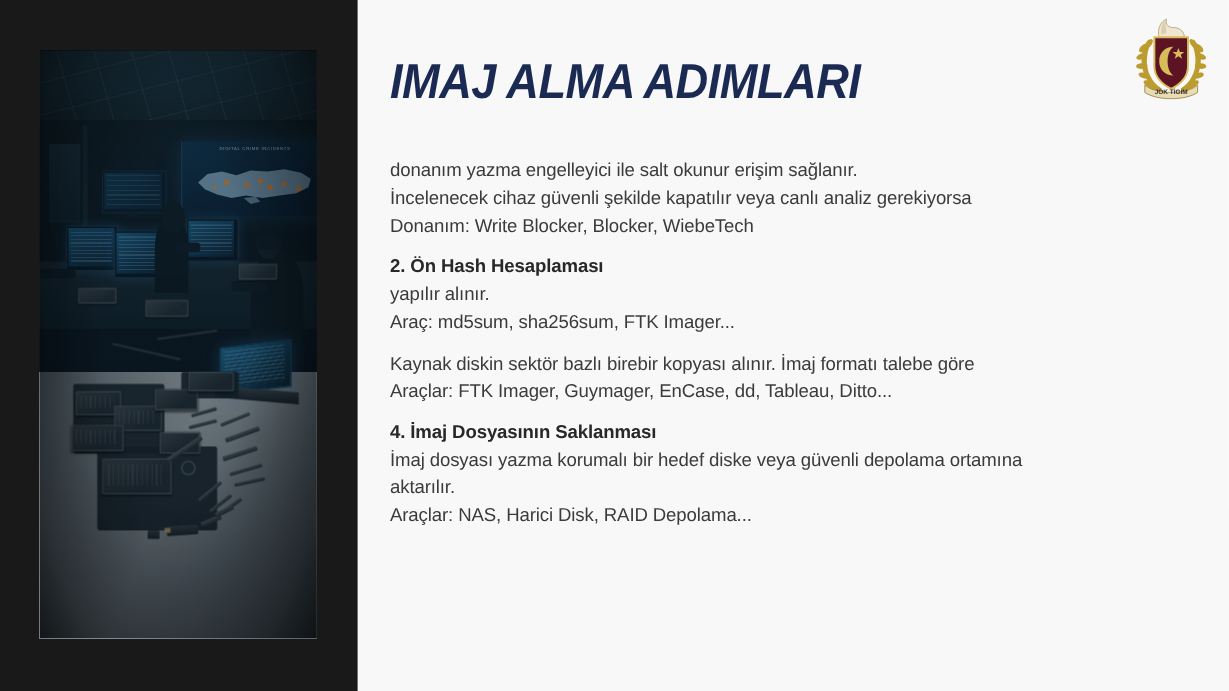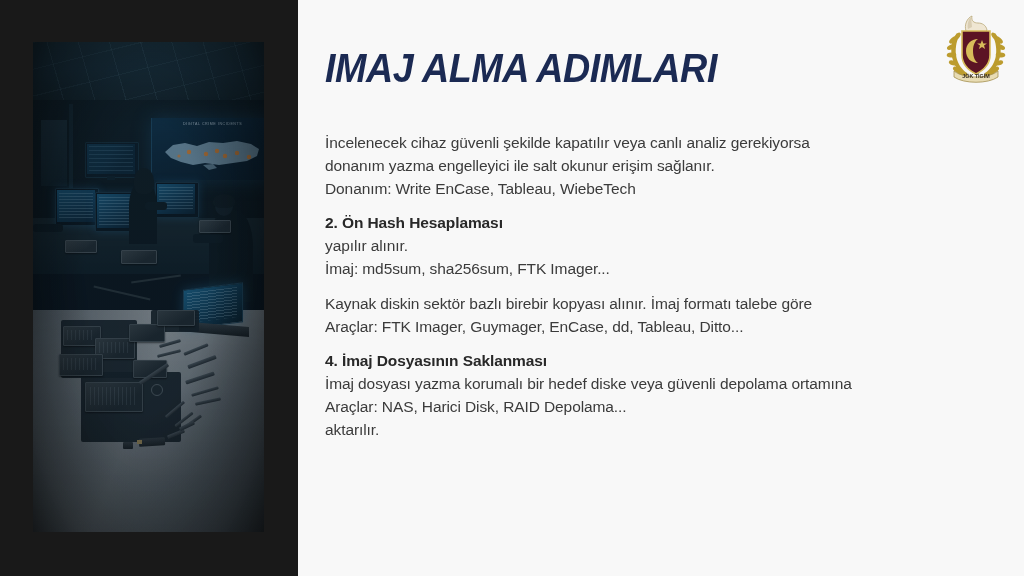--- a/index.html
+++ b/index.html
@@ -402,41 +402,41 @@
       <div class="ph-layer ph-tint"></div>
       <div class="ph-layer ph-vignette"></div>
     </div>
   </div>
 
   <div id="title">IMAJ ALMA ADIMLARI</div>
 
   <div id="content">
 
     <div class="section">
+      <p class="sec-line">donanım yazma engelleyici ile salt okunur erişim sağlanır.</p>
       <p class="sec-line">İncelenecek cihaz güvenli şekilde kapatılır veya canlı analiz gerekiyorsa</p>
-      <p class="sec-line">donanım yazma engelleyici ile salt okunur erişim sağlanır.</p>
-      <p class="sec-line">Donanım: Write EnCase, Tableau, WiebeTech</p>
+      <p class="sec-line">Donanım: Write Blocker, Blocker, WiebeTech</p>
     </div>
 
     <div class="section">
       <p class="sec-heading">2. Ön Hash Hesaplaması</p>
       <p class="sec-line">yapılır alınır.</p>
-      <p class="sec-line">İmaj: md5sum, sha256sum, FTK Imager...</p>
+      <p class="sec-line">Araç: md5sum, sha256sum, FTK Imager...</p>
     </div>
 
     <div class="section">
       <p class="sec-line">Kaynak diskin sektör bazlı birebir kopyası alınır. İmaj formatı talebe göre</p>
       <p class="sec-line">Araçlar: FTK Imager, Guymager, EnCase, dd, Tableau, Ditto...</p>
     </div>
 
     <div class="section">
       <p class="sec-heading">4. İmaj Dosyasının Saklanması</p>
       <p class="sec-line">İmaj dosyası yazma korumalı bir hedef diske veya güvenli depolama ortamına</p>
+      <p class="sec-line">aktarılır.</p>
       <p class="sec-line">Araçlar: NAS, Harici Disk, RAID Depolama...</p>
-      <p class="sec-line">aktarılır.</p>
     </div>
 
   </div>
 
   <div id="logo">
     <svg width="64" height="72" viewBox="0 0 64 72">
 
       <g>
         <path d="M22 18 C20 12 23 5 28 3 C27 8 30 10 34 10 C38 10 42 12 43 17 L40 20 L24 20 Z" fill="#efe6d2" stroke="#b9a878" stroke-width="0.8"></path>
         <path d="M27 4 C24 7 23 12 24 16 L28 14 Z" fill="#d9cdb2"></path>

